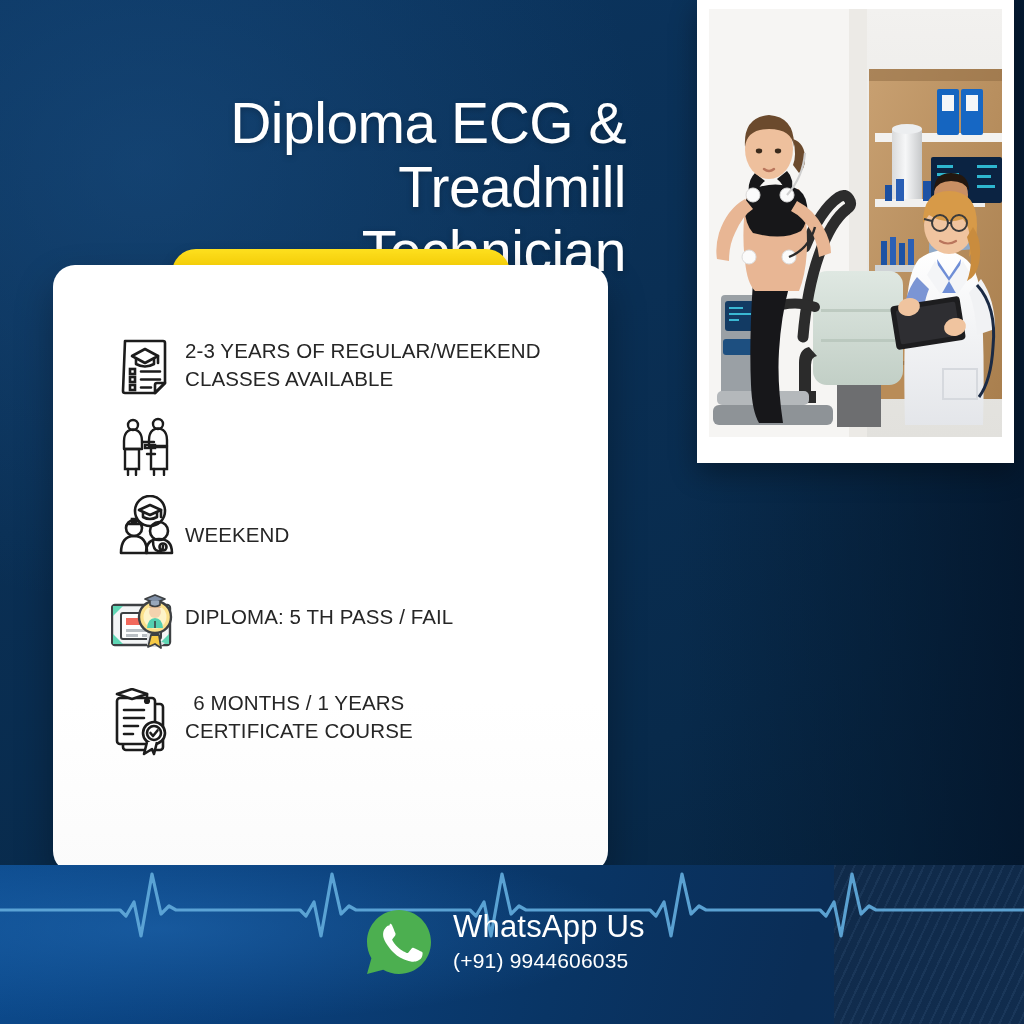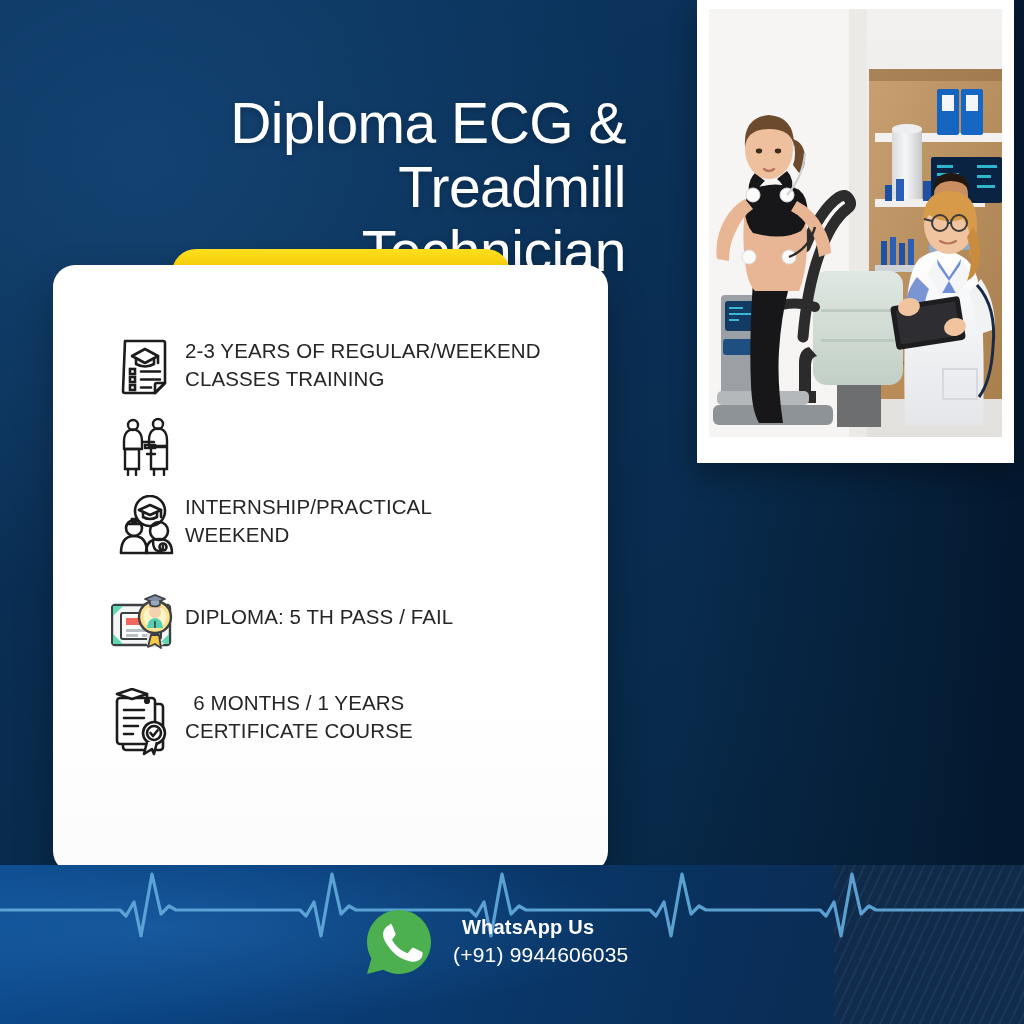--- a/index.html
+++ b/index.html
@@ -108,21 +108,21 @@
     position:absolute;left:12px;top:9px;width:293px;height:428px;
     overflow:hidden;background:#d8d8d6;
   }
   .photo svg{display:block;width:293px;height:428px;}
   
   .wa{
     position:absolute;left:363px;top:906px;display:flex;align-items:center;gap:18px;
   }
   .wa-icon{width:72px;height:72px;position:relative;}
   .wa-text{color:#ffffff;}
-  .wa-text .t1{font-size:20px;font-weight:bold;line-height:1.1;letter-spacing:.2px;margin-left:9px;}
+  .wa-text .t1{font-size:31px;font-weight:normal;line-height:1.1;letter-spacing:.2px;}
   .wa-text .t2{font-size:21px;font-weight:400;line-height:1.25;margin-top:4px;letter-spacing:.2px;}
 </style>
 </head>
 <body>
 
 <div id="poster">
 
   <div class="bg-base"></div>
   <div class="bg-glow"></div>
   <div class="bg-dark-right"></div>
@@ -311,21 +311,21 @@
               <path d="M42 20 v7" stroke-linecap="round"></path>
               <path d="M20 22 v6 q9 5 18 0 v-6" stroke-linejoin="round"></path>
               <rect x="14" y="33" width="5" height="5"></rect>
               <rect x="14" y="41" width="5" height="5"></rect>
               <rect x="14" y="49" width="5" height="5"></rect>
               <path d="M25 35.5 h19 M25 43.5 h19 M25 51.5 h10" stroke-linecap="round"></path>
             </svg>
           </span>
           <span class="txt">
             <span>2-3 YEARS OF REGULAR/WEEKEND</span><br>
-            <span>CLASSES TRAINING</span>
+            <span>CLASSES AVAILABLE</span>
           </span>
         </li>
 
         <li class="item i2">
           <span class="ico">
             <svg width="60" height="62" viewBox="0 0 60 62" fill="none" stroke="#1c1c1c" stroke-width="2.4">
               <circle cx="16" cy="11" r="5"></circle>
               <path d="M11 17 q5 -3 10 0 q4 3 4 10 v8 h-18 v-8 q0 -7 4 -10 z" stroke-linejoin="round"></path>
               <circle cx="41" cy="10" r="5"></circle>
               <path d="M36 16 q5 -3 10 0 q4 3 4 10 v6 h-18 v-6 q0 -7 4 -10 z" stroke-linejoin="round"></path>
@@ -352,21 +352,21 @@
               <path d="M17 24 h4 v3 h-4 z" fill="#1c1c1c"></path>
               <path d="M19 25.5 h0"></path>
               <path d="M6 58 q0 -17 13 -17 q13 0 13 17 z" stroke-linejoin="round"></path>
               <circle cx="44" cy="36" r="9"></circle>
               <path d="M31 58 q0 -14 13 -14 q13 0 13 14 z" stroke-linejoin="round"></path>
               <path d="M38 46 q0 9 5 10 q5 1 5 -5" stroke-linecap="round"></path>
               <circle cx="48" cy="52" r="3.5"></circle>
             </svg>
           </span>
           <span class="txt">
-            <span>INTERNSHIP/PRACTICAL</span><br>
+            <br>
             <span>WEEKEND</span>
           </span>
         </li>
 
         <li class="item i4">
           <span class="ico">
             <svg width="72" height="68" viewBox="0 0 72 68" fill="none">
               <path d="M4 22 h52 a3 3 0 0 1 3 3 v34 a3 3 0 0 1 -3 3 h-52 a3 3 0 0 1 -3 -3 v-34 a3 3 0 0 1 3 -3 z" fill="#f3f5f6" stroke="#3d4043" stroke-width="2.4"></path>
               <path d="M2 23 l10 0 l-10 10 z" fill="#5fd6b4"></path>
               <path d="M58 23 l-10 0 l10 10 z" fill="#5fd6b4"></path>

